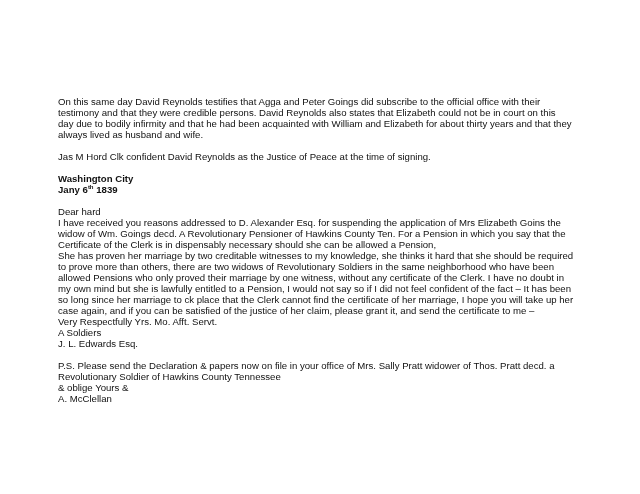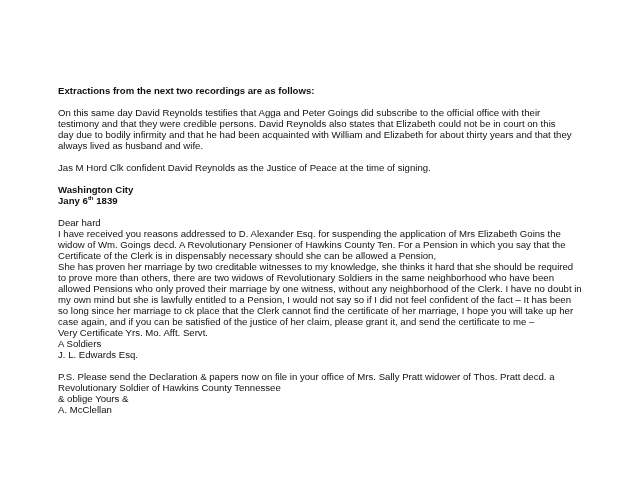--- a/index.html
+++ b/index.html
@@ -11,21 +11,20 @@
   }
   .line { white-space:nowrap; display:block; }
   .bold { font-weight:bold; }
   .gap { height:11px; }
   sup { font-size:6px; line-height:0; vertical-align:4px; }
 </style>
 </head>
 <body>
 
 <div class="page">
-  <span class="line bold">Extractions from the next two recordings are as follows:</span>
   <div class="gap"></div>
 
   <div>
     <span class="line">On this same day David Reynolds testifies that Agga and Peter Goings did subscribe to the official office with their</span>
     <span class="line">testimony and that they were credible persons.  David Reynolds also states that Elizabeth could not be in court on this</span>
     <span class="line">day due to bodily infirmity and that he had been acquainted with William and Elizabeth for about thirty years and that they</span>
     <span class="line">always lived as husband and wife.</span>
   </div>
   <div class="gap"></div>
 
@@ -36,26 +35,26 @@
     <span class="line bold">Washington City</span>
     <span class="line bold"><span>Jany 6</span><sup>th</sup><span> 1839</span></span>
     <div class="gap"></div>
     <span class="line">Dear hard</span>
     <div>
       <span class="line">I have received you reasons addressed to D. Alexander Esq. for suspending the application of Mrs Elizabeth Goins the</span>
       <span class="line">widow of Wm. Goings decd. A Revolutionary Pensioner of Hawkins County Ten. For a Pension in which you say that the</span>
       <span class="line">Certificate of the Clerk is in dispensably necessary should she can be allowed a Pension,</span>
       <span class="line">She has proven her marriage by two creditable witnesses to my knowledge, she thinks it hard that she should be required</span>
       <span class="line">to prove more than others, there are two widows of Revolutionary Soldiers in the same neighborhood who have been</span>
-      <span class="line">allowed Pensions who only proved their marriage by one witness, without any neighborhood of the Clerk. I have no doubt in</span>
+      <span class="line">allowed Pensions who only proved their marriage by one witness, without any certificate of the Clerk. I have no doubt in</span>
       <span class="line">my own mind but she is lawfully entitled to a Pension, I would not say so if I did not feel confident of the fact – It has been</span>
       <span class="line">so long since her marriage to ck place that the Clerk cannot find the certificate of her marriage, I hope you will take up her</span>
       <span class="line">case again, and if you can be satisfied of the justice of her claim, please grant it, and send the certificate to me –</span>
     </div>
-    <span class="line">Very Certificate Yrs. Mo. Afft. Servt.</span>
+    <span class="line">Very Respectfully Yrs. Mo. Afft. Servt.</span>
     <span class="line">A Soldiers</span>
     <span class="line">J. L. Edwards Esq.</span>
     <div class="gap"></div>
     <div>
       <span class="line">P.S. Please send the Declaration &amp; papers now on file in your office of Mrs. Sally Pratt widower of Thos. Pratt decd. a</span>
       <span class="line">Revolutionary Soldier of Hawkins County Tennessee</span>
       <span class="line">&amp; oblige Yours &amp;</span>
       <span class="line">A. McClellan</span>
     </div>
   </div>

